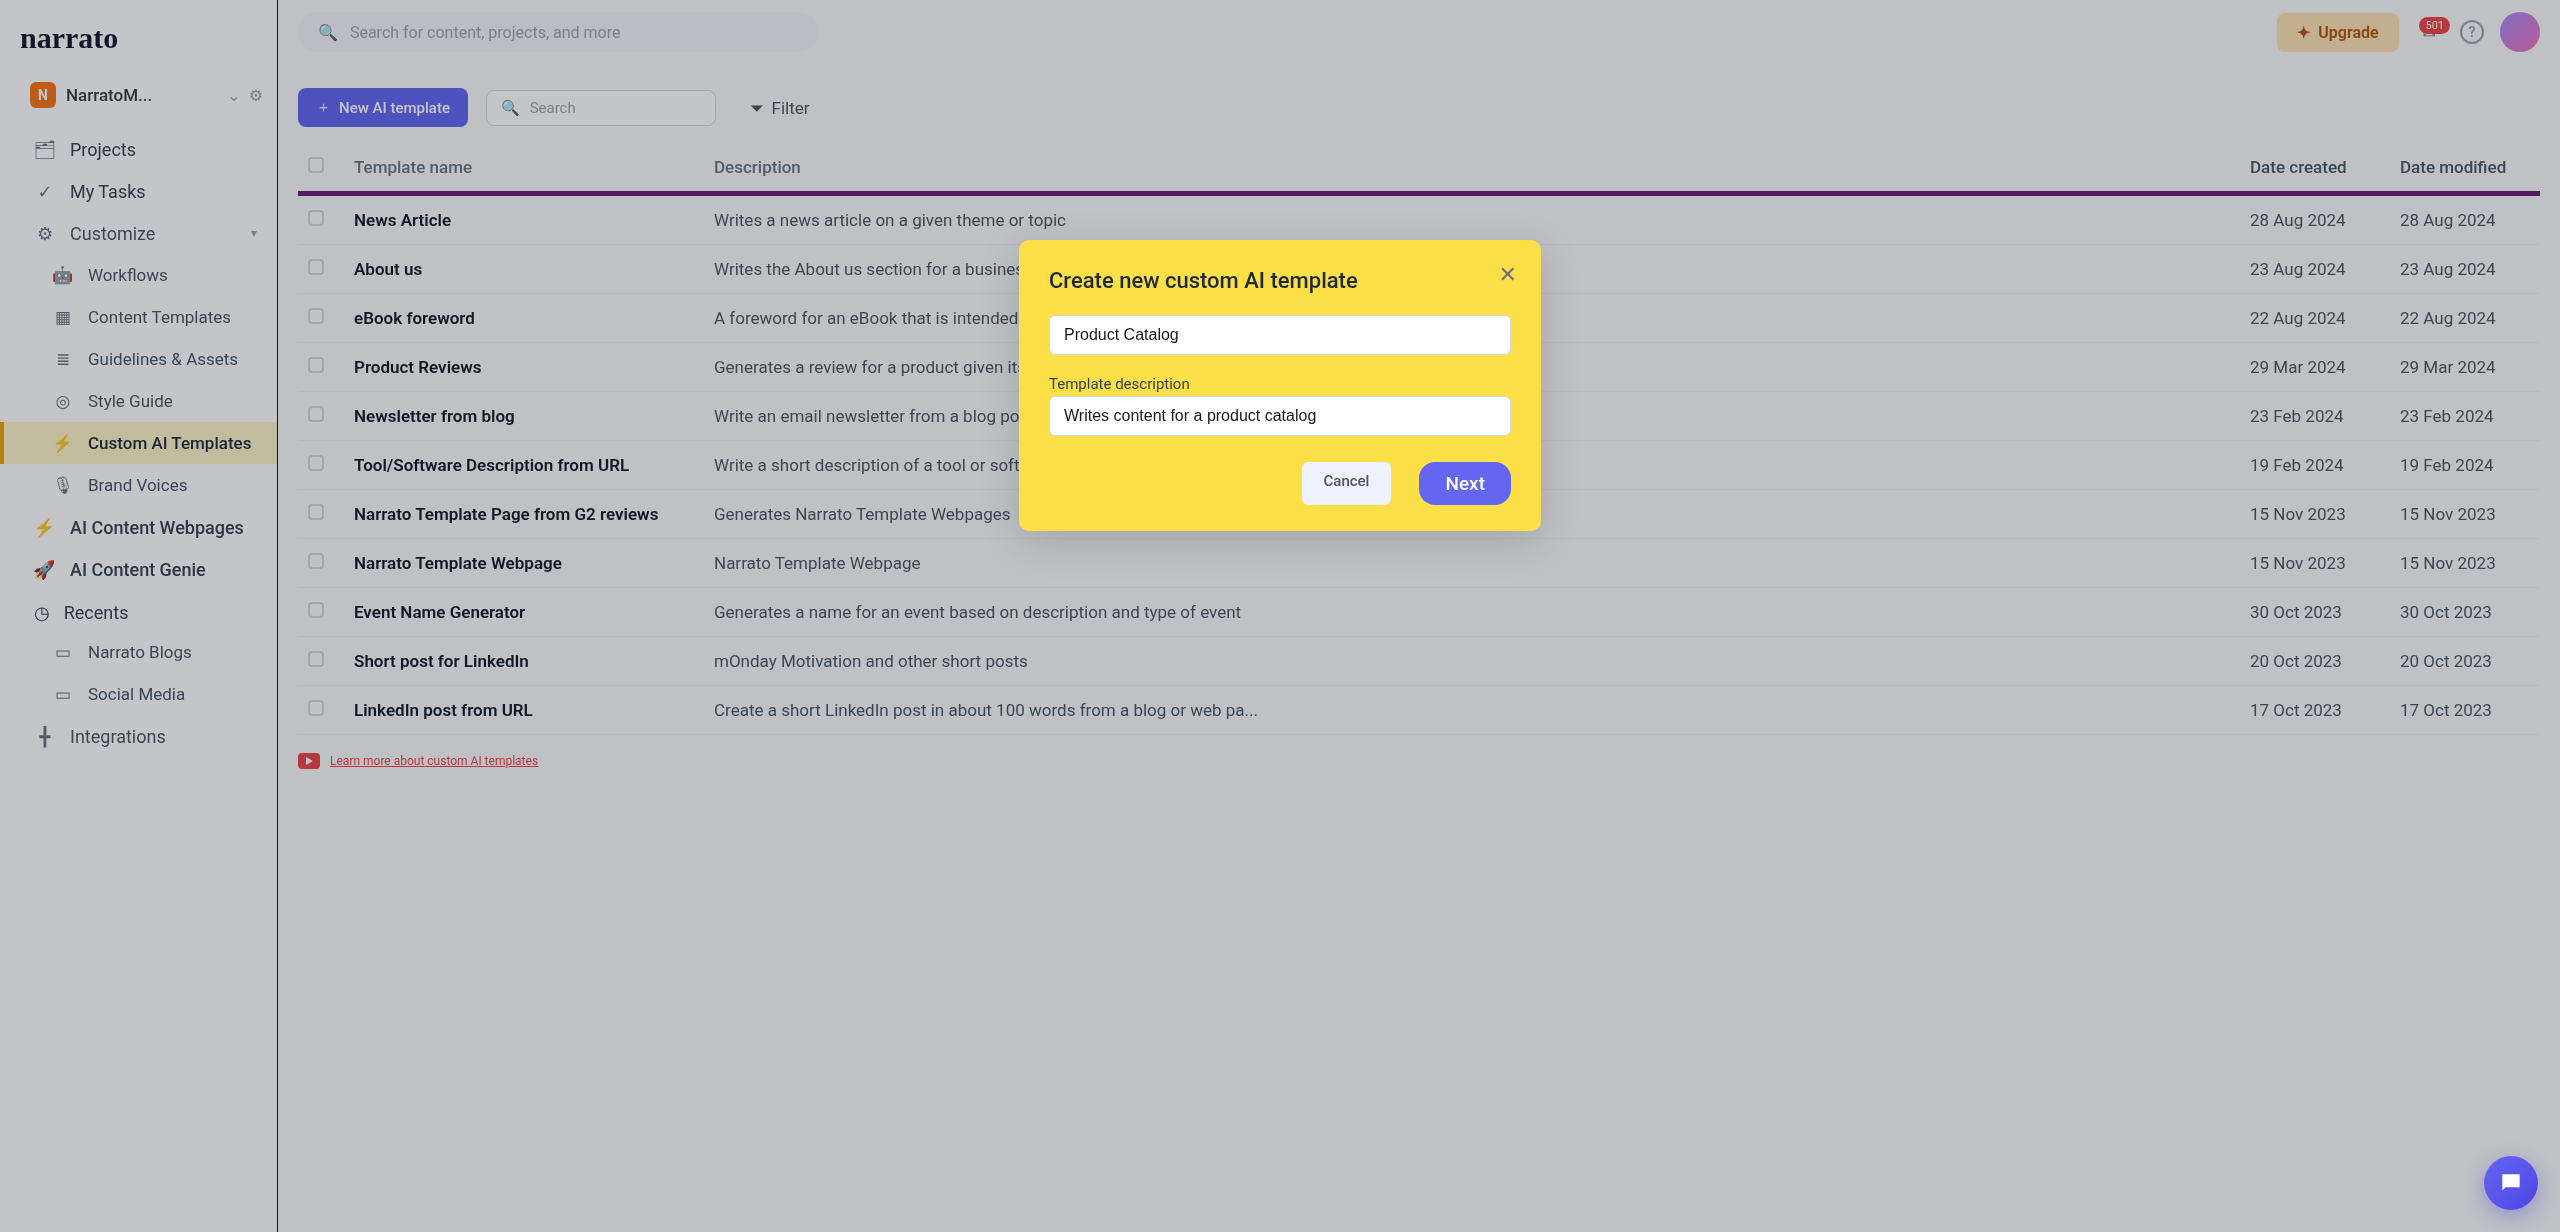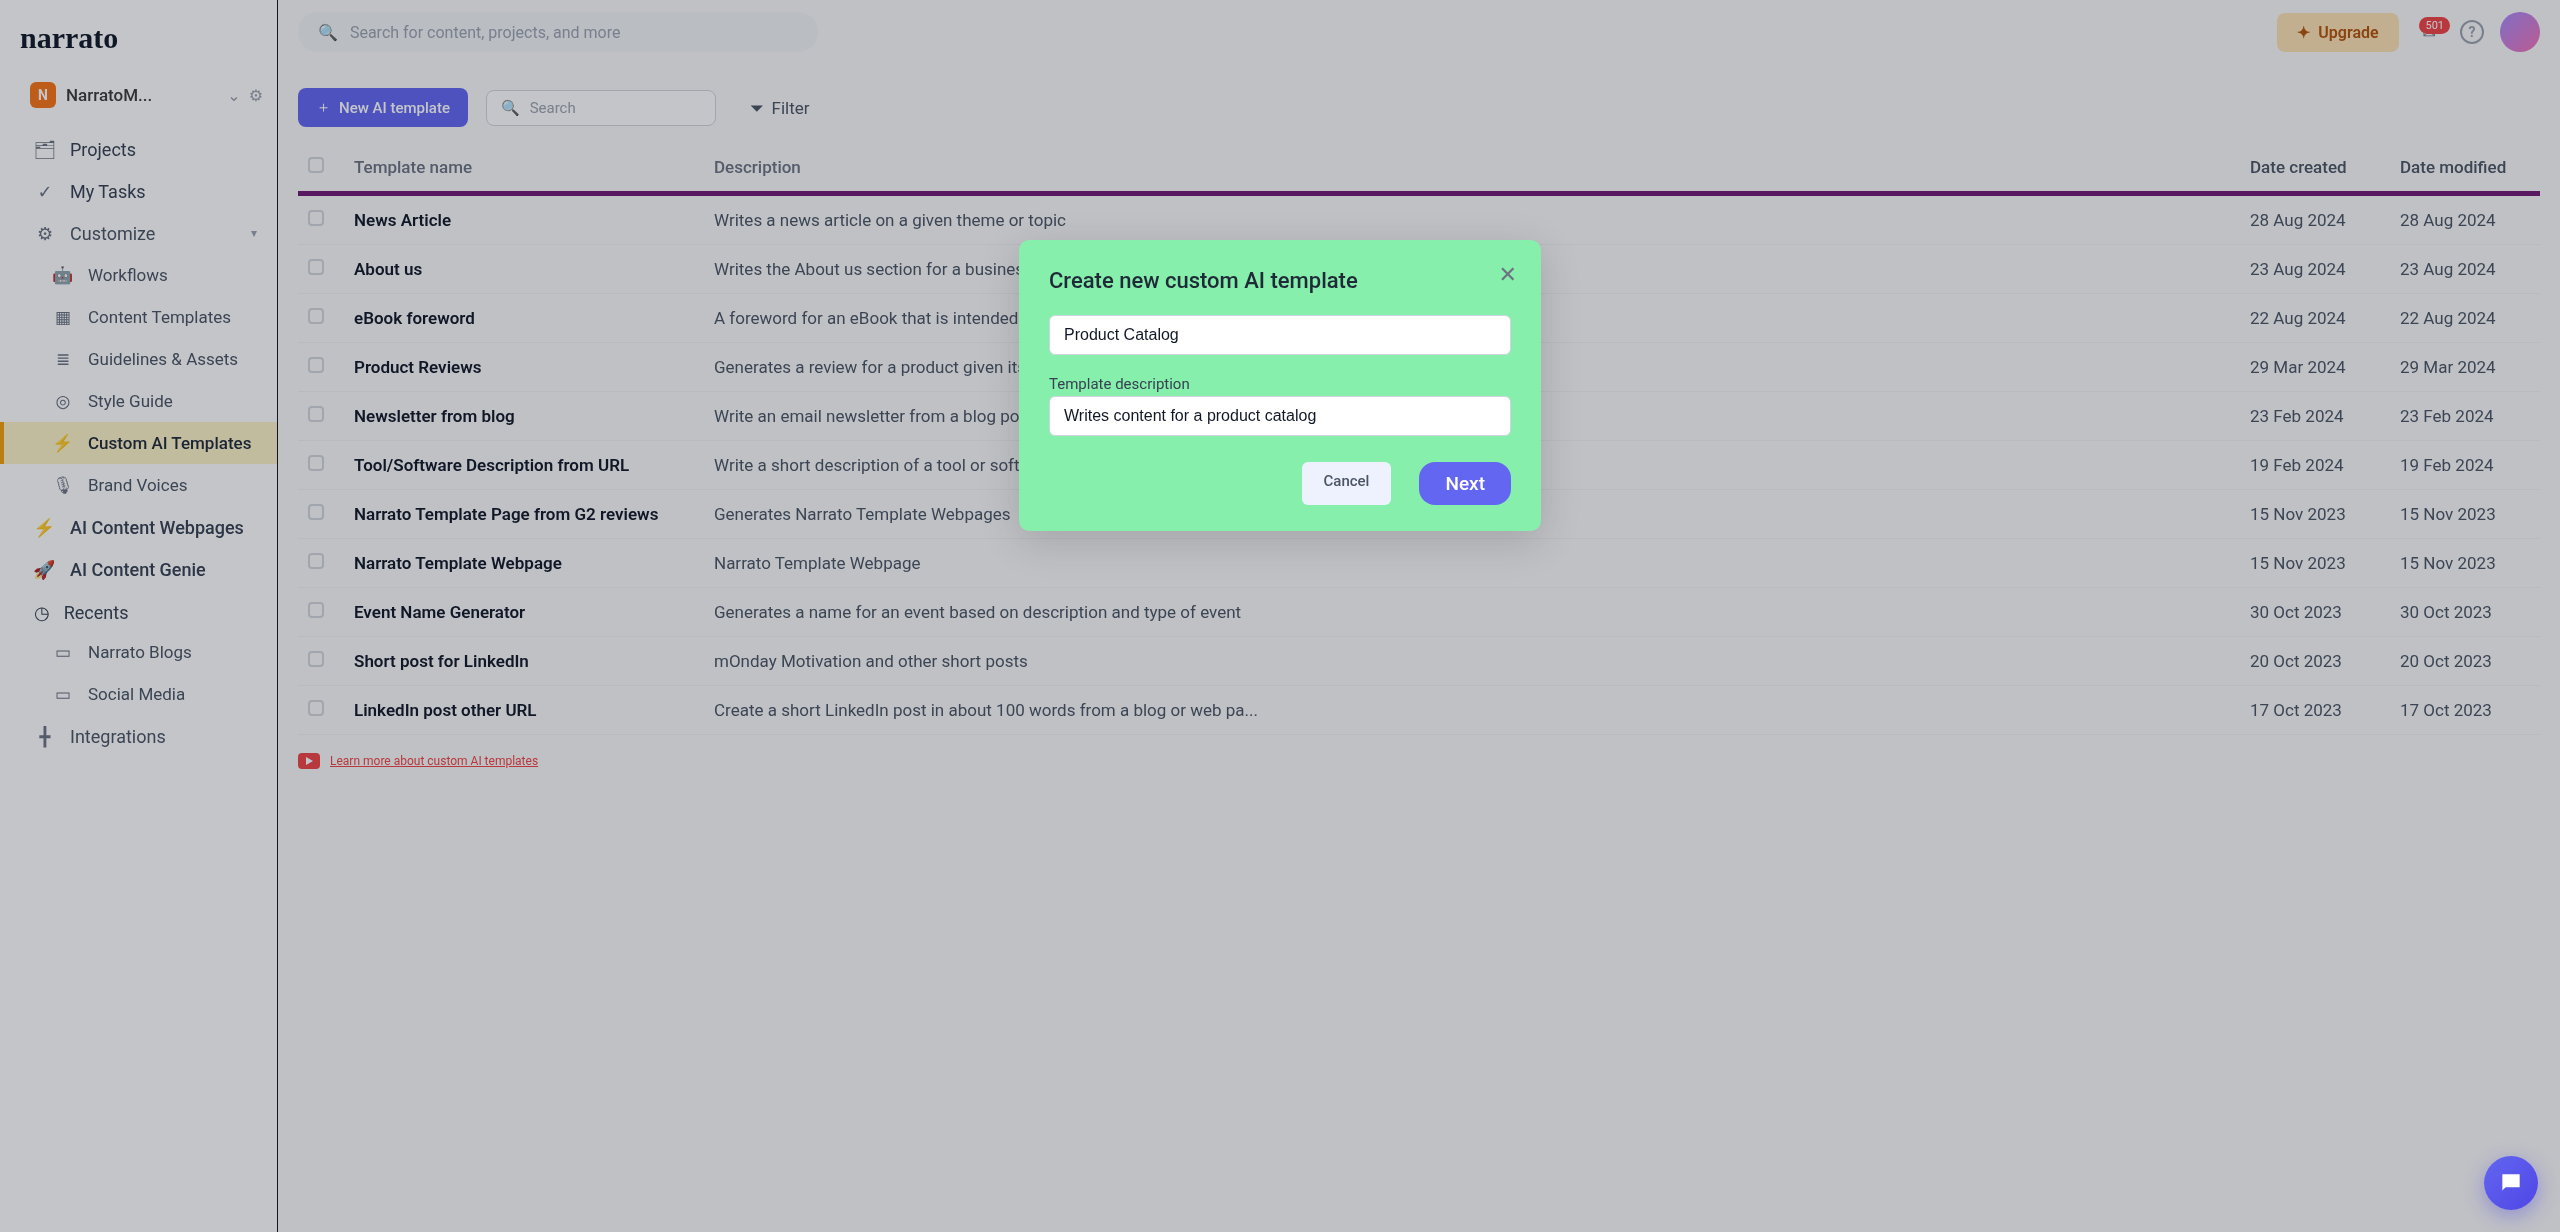--- a/index.html
+++ b/index.html
@@ -54,21 +54,21 @@
   .col-created, .col-modified { width: 150px; color: #4b5563; }
   .chk { width: 16px; height: 16px; border: 2px solid #d1d5db; border-radius: 4px; display: inline-block; }
 
   .learn-row { padding: 18px 20px; display: flex; align-items: center; gap: 10px; }
   .learn-link { color: #ef4444; font-size: 12px; text-decoration: underline; cursor: pointer; }
   .yt-icon { width: 22px; height: 16px; background: #ef4444; border-radius: 4px; position: relative; }
   .yt-icon::after { content: ""; position: absolute; left: 8px; top: 4px; border-left: 7px solid #fff; border-top: 4px solid transparent; border-bottom: 4px solid transparent; }
 
   
   .overlay { position: absolute; inset: 0; background: rgba(17,24,39,0.25); display: flex; align-items: flex-start; justify-content: center; padding-top: 240px; }
-  .modal { width: 522px; background: #86efac; border-radius: 10px; padding: 28px 30px 26px 30px; position: relative; box-shadow: 0 10px 40px rgba(0,0,0,0.15); }
+  .modal { width: 522px; background: #fde047; border-radius: 10px; padding: 28px 30px 26px 30px; position: relative; box-shadow: 0 10px 40px rgba(0,0,0,0.15); }
   .modal-title { font-size: 22px; font-weight: 500; color: #1f2937; margin-bottom: 22px; }
   .modal-close { position: absolute; top: 22px; right: 24px; font-size: 22px; color: #6b7280; cursor: pointer; }
   .modal input { width: 100%; height: 40px; border: 1px solid #d1d5db; border-radius: 6px; padding: 0 14px; font-size: 16px; color: #111827; margin-bottom: 20px; }
   .modal-label { font-size: 15px; color: #374151; margin-bottom: 3px; display: block; }
   .modal-actions { display: flex; justify-content: flex-end; gap: 28px; margin-top: 6px; }
   .btn-cancel { background: #eef2ff; color: #4b5563; padding: 10px 22px; border-radius: 6px; font-size: 15px; font-weight:500; cursor: pointer; }
   .btn-next { background: #6366f1; color: #fff; padding: 10px 26px; border-radius: 16px; font-size: 19px; font-weight:500; cursor: pointer; }
 
   
   .fab { position: absolute; right: 22px; bottom: 22px; width: 54px; height: 54px; border-radius: 50%; background: linear-gradient(135deg,#6366f1,#4f46e5); display: flex; align-items: center; justify-content: center; cursor: pointer; box-shadow: 0 6px 20px rgba(79,70,229,0.4); }
@@ -275,21 +275,21 @@
   </tr>
             <tr>
     <td class="col-check"><span class="chk"></span></td>
     <td class="name col-name">Short post for LinkedIn</td>
     <td class="desc">mOnday Motivation and other short posts</td>
     <td class="col-created">20 Oct 2023</td>
     <td class="col-modified">20 Oct 2023</td>
   </tr>
             <tr>
     <td class="col-check"><span class="chk"></span></td>
-    <td class="name col-name">LinkedIn post other URL</td>
+    <td class="name col-name">LinkedIn post from URL</td>
     <td class="desc">Create a short LinkedIn post in about 100 words from a blog or web pa...</td>
     <td class="col-created">17 Oct 2023</td>
     <td class="col-modified">17 Oct 2023</td>
   </tr>
           </tbody>
       </table>
     </div>
 
     <div class="learn-row">
       <span class="yt-icon"></span>

